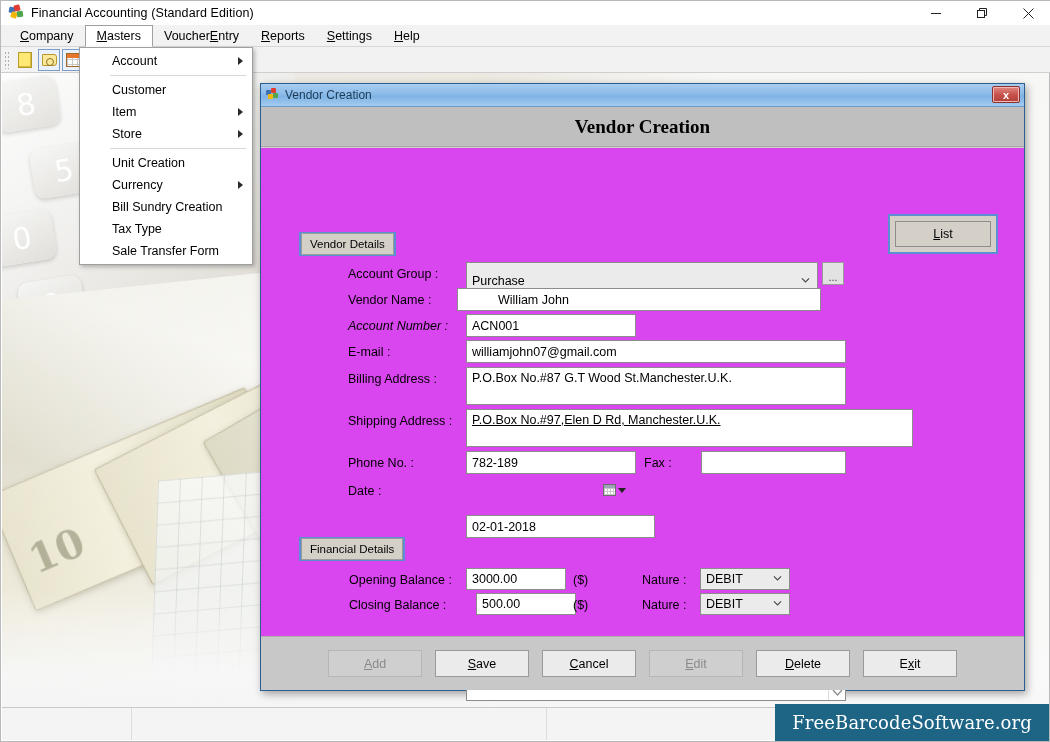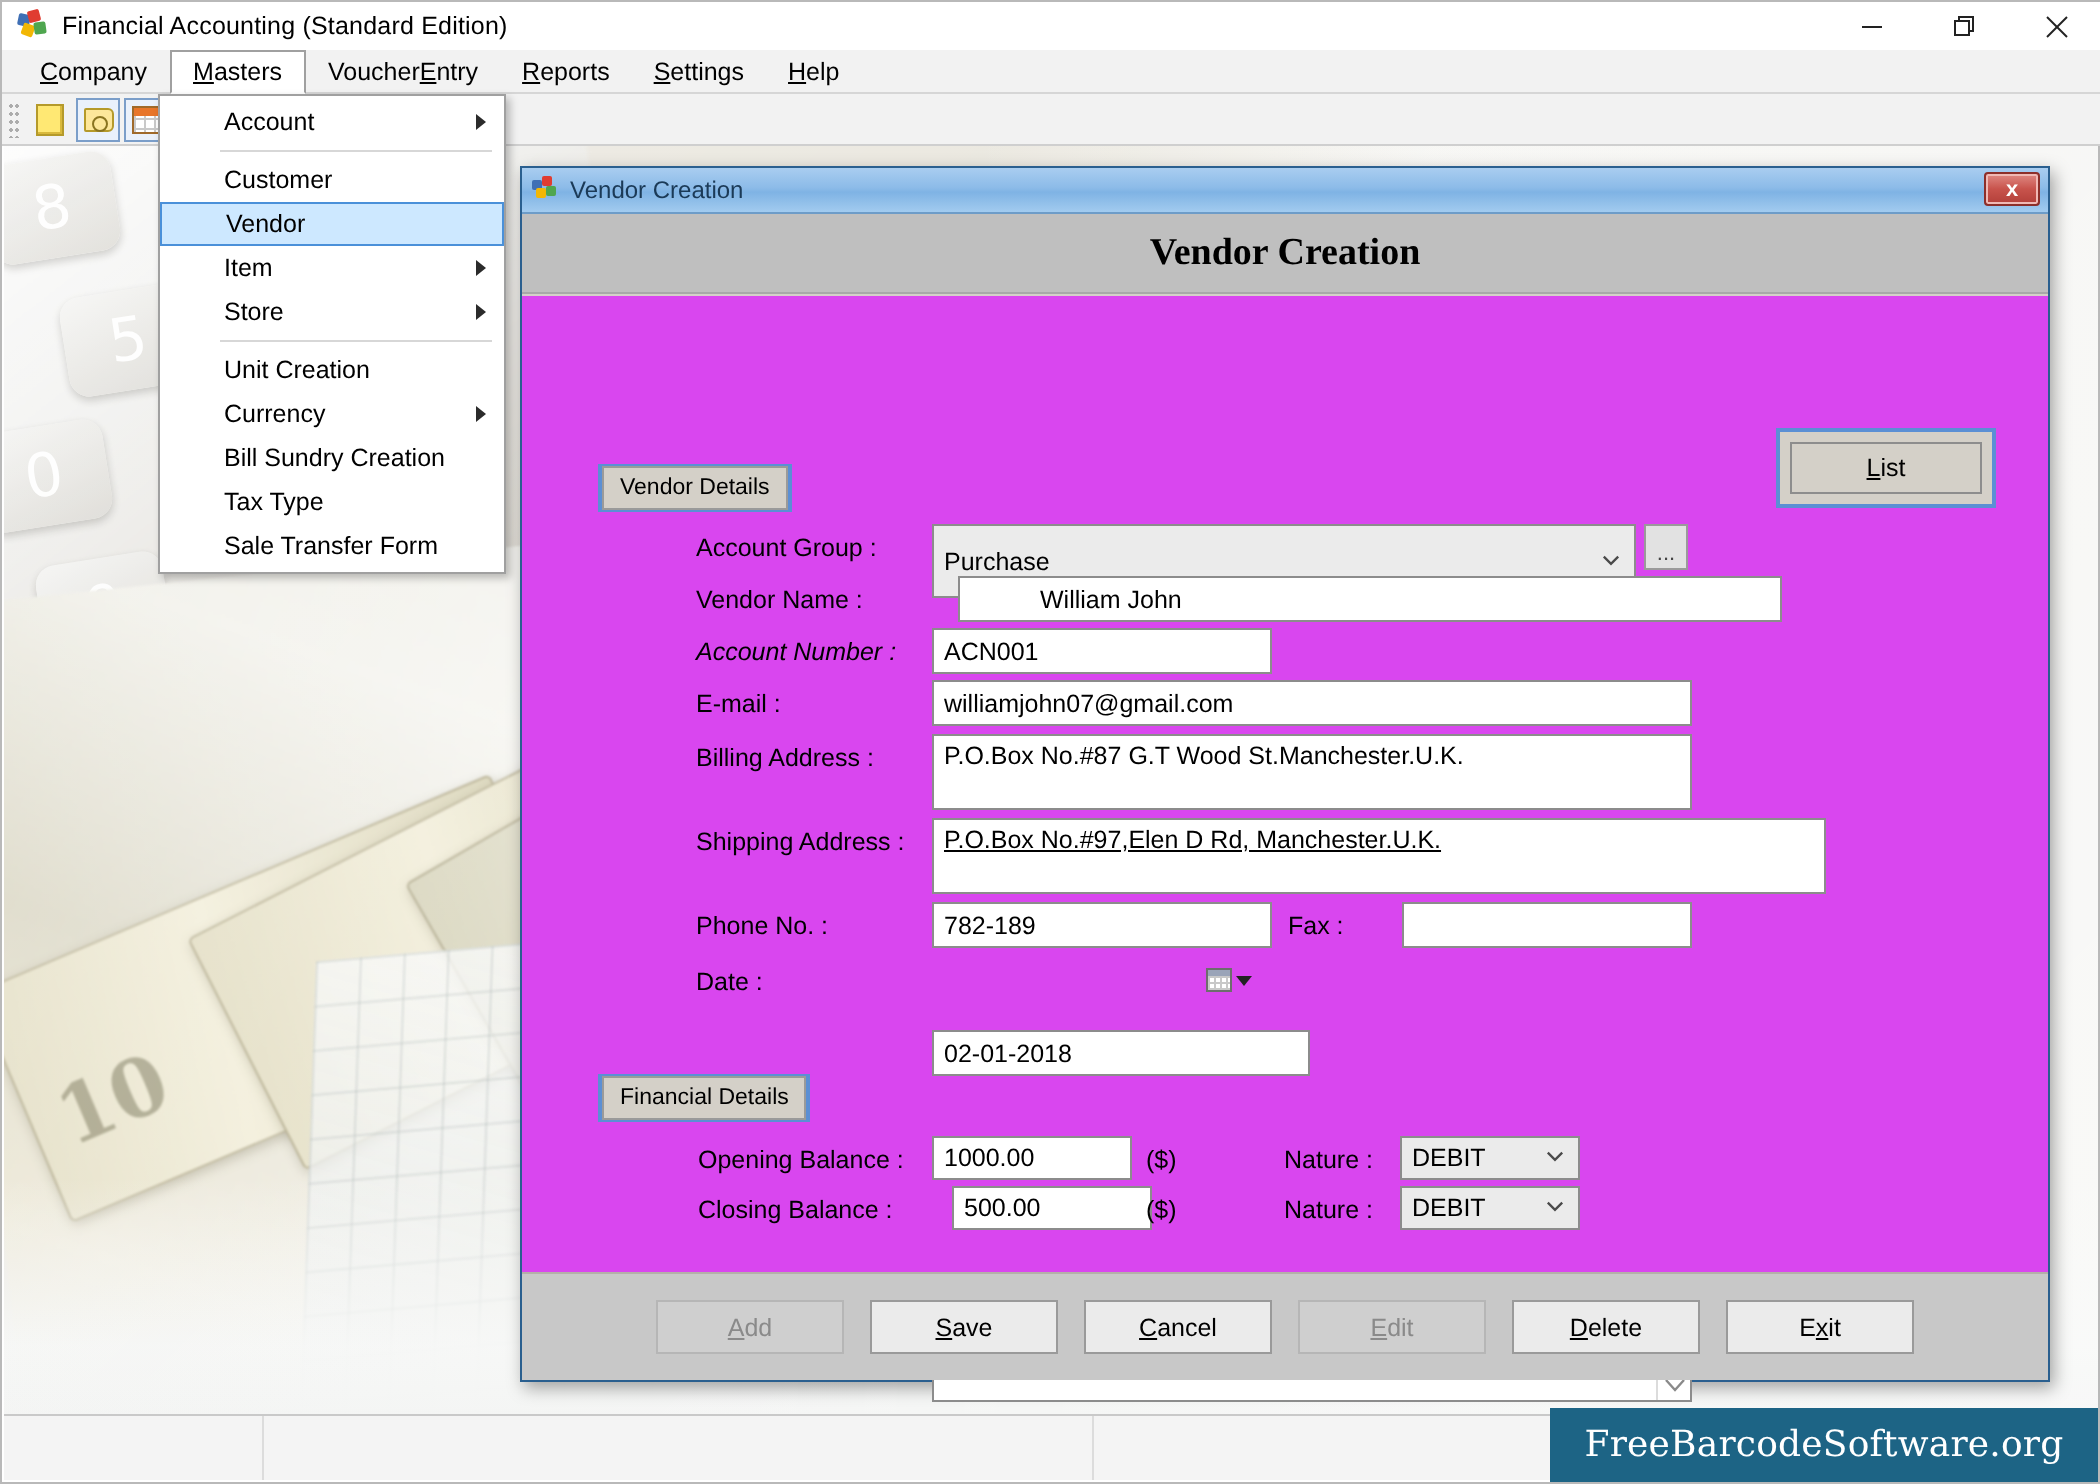--- a/index.html
+++ b/index.html
@@ -519,23 +519,20 @@
 
   <div id="dropdown">
     <div class="dd-item">
       <span>Account</span>
       <span class="dd-arrow"></span>
     </div>
     <div class="dd-sep"></div>
     <div class="dd-item">
       <span>Customer</span>
     </div>
-    <div class="dd-item selected">
-      <span>Vendor</span>
-    </div>
     <div class="dd-item">
       <span>Item</span>
       <span class="dd-arrow"></span>
     </div>
     <div class="dd-item">
       <span>Store</span>
       <span class="dd-arrow"></span>
     </div>
     <div class="dd-sep"></div>
     <div class="dd-item">
@@ -589,21 +586,21 @@
       <div class="lbl" style="left:87px; top:119px; width:116px;">Account Group :</div>
       <div class="combo" style="left:205px; top:114px; width:352px; height:37px;">
         <span>Purchase</span>
         <svg class="chev" viewBox="0 0 10 10">
           <polyline points="1,3 5,7 9,3" fill="none" stroke="#4a4a4a" stroke-width="1.3"></polyline>
         </svg>
       </div>
       <div class="dots-btn" style="left:561px; top:114px; width:22px; height:23px;">...</div>
 
       <div class="lbl" style="left:87px; top:145px;">Vendor Name :</div>
-      <div class="fld center-v" style="left:218px; top:140px; width:412px; height:23px;padding-left:40px;">William John</div>
+      <div class="fld center-v" style="left:196px; top:140px; width:364px; height:23px;padding-left:40px;">William John</div>
 
       <div class="lbl" style="left:87px; top:171px;font-style:italic;">Account Number :</div>
       <div class="fld center-v" style="left:205px; top:166px; width:170px; height:23px;">ACN001</div>
 
       <div class="lbl" style="left:87px; top:197px;">E-mail :</div>
       <div class="fld center-v" style="left:205px; top:192px; width:380px; height:23px;">williamjohn07@gmail.com</div>
 
       <div class="lbl" style="left:87px; top:224px;">Billing Address :</div>
       <div class="fld" style="left:205px; top:219px; width:380px; height:38px;">P.O.Box No.#87 G.T Wood St.Manchester.U.K.</div>
 
@@ -620,21 +617,21 @@
       <div class="cal-btn" style="left:342px; top:336px;">
         <span class="cal-glyph"></span>
         <span class="cal-arrow"></span>
       </div>
 
       <div class="section-tag" style="left:38px; top:389px;">
         <span class="inner">Financial Details</span>
       </div>
 
       <div class="lbl" style="left:88px; top:425px;">Opening Balance :</div>
-      <div class="fld center-v" style="left:205px; top:420px; width:100px; height:22px;">1000.00</div>
+      <div class="fld center-v" style="left:205px; top:420px; width:100px; height:22px;">3000.00</div>
       <div class="lbl" style="left:312px; top:425px;">($)</div>
       <div class="lbl" style="left:381px; top:425px;">Nature :</div>
       <div class="combo" style="left:439px; top:420px; width:90px; height:22px;">
         <span>DEBIT</span>
         <svg class="chev" viewBox="0 0 10 10">
           <polyline points="1,3 5,7 9,3" fill="none" stroke="#4a4a4a" stroke-width="1.3"></polyline>
         </svg>
       </div>
 
       <div class="lbl" style="left:88px; top:450px;">Closing Balance :</div>

